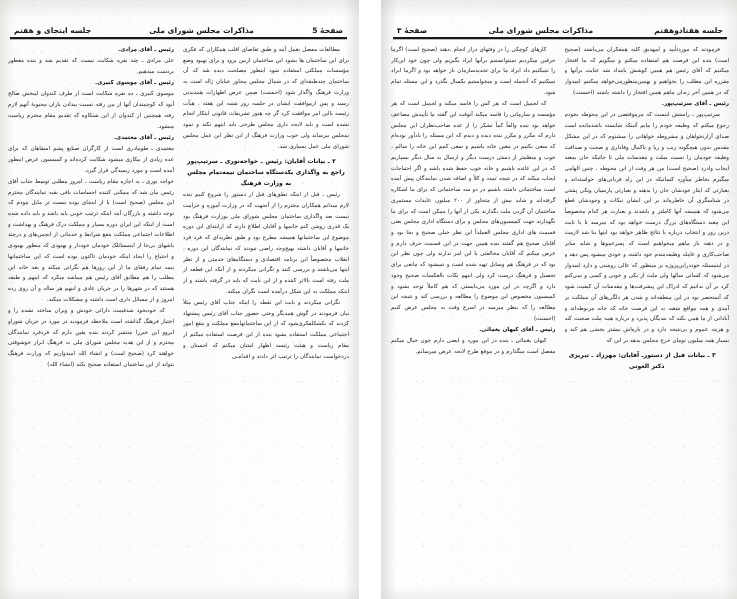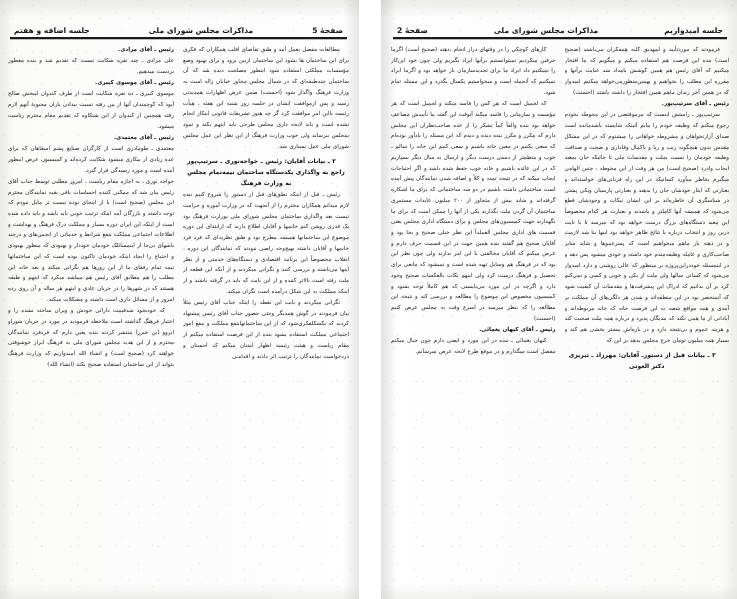--- a/index.html
+++ b/index.html
@@ -91,23 +91,23 @@
 </head>
 <body>
 
 <div class="scan-bg"></div>
 
 <div class="spread">
 
   <div class="page left">
 
     <div class="pg-header">
-      <span class="hdr-side">جلسه امیدواریم</span>
+      <span class="hdr-side">جلسه هفتادوهفتم</span>
       <span class="hdr-center">مذاکرات مجلس شورای ملی</span>
-      <span class="hdr-side">صفحهٔ 2</span>
+      <span class="hdr-side">صفحهٔ ۳</span>
     </div>
     <div class="rule"></div>
 
     <div class="cols">
 
       <div class="col">
         <p>فرمودند که موردتأیید و لمهدیق کلیه همفکران می‌باشند (صحیح است) بنده این فرصت هم استفاده میکنم و میگویم که ما افتخار میکنیم که آقای رئیس هم همین کوشش بامداد شد عنایت برآنها و مقرره این مطلب را بخواهیم و بهمین‌منظورمی‌خواهد میکنیم امیدوار که در همین آخر زندان ماهم همین افتخار را داشته باشند (احسنت)</p>
         <p class="noind">
           <span class="spk">رئیس ـ آقای سرتیپ‌پور.</span>
         </p>
@@ -133,21 +133,21 @@
     <div class="speckle"></div>
   </div>
 
   <div class="page gutter"></div>
 
   <div class="page right">
 
     <div class="pg-header">
       <span class="hdr-side">صفحهٔ 5</span>
       <span class="hdr-center">مذاکرات مجلس شورای ملی</span>
-      <span class="hdr-side">جلسه اضافه و هفتم</span>
+      <span class="hdr-side">جلسه اینجای و هفتم</span>
     </div>
     <div class="rule"></div>
 
     <div class="cols">
 
       <div class="col">
         <p>مطالعات مفصل بعمل آمد و طبق تقاضای اقلب همکاران که فکری برای این ساختمان ها بشود این ساختمان ازبین برود و برای بهبود وضع مؤسسات مملکتی استفاده شود اینطور مصلحت دیده شد که آن ساختمان چندطبقه‌ای که در شمال مجلس مجاور خیابان ژاله است به وزارت فرهنگ واگذار شود (احسنت) ضمن عرض اظهارات همدیدنی رسید و پس ازموافقت ایشان در جلسه روز شنبه این هفته ، هیأت رئیسه بااین امر موافقت کرد گر چه هنوز تشریفات قانونی اینکار انجام نشده است و باید لایحه داری مجلس طرحی باید اینهم بکند و نمود بمجلس بیرساند ولی خوب وزارت فرهنگ از این نظر این عمل مجلس شورای ملی عمل بسیاری شد.</p>
         <div class="gap-small"></div>
         <p class="center-head">۲ ـ بیانات آقایان: رئیس ـ خواجه‌نوری ـ سرتیپ‌پور راجع به واگذاری یکدستگاه ساختمان نیمه‌تمام مجلس به وزارت فرهنگ</p>
         <p>رئیس ـ قبل از اینکه نطق‌های قبل از دستور را شروع کنیم بنده لازم میدانم همکاران محترم را از آنجهت که در وزارت آموزه و حرامت نیست بعد واگذاری ساختمان مجلس شورای ملی بوزارت فرهنگ بود یک قدری روشن کنم خانمها و آقایان اطلاع دارند که ازابتدای این دوره موضوع این ساختمانها همیشه مطرح بود و طبق نظریه‌ای که فرد فرد خانمها و آقایان داشته بهیچ‌وجه راضی نبودند که نمایندگان این دوره ، انقلاب مخصوصاً این برنامه اقتصادی و دستگاه‌های خدمتی و از نظر اینها می‌باشند و بررسی کنند و نگرانی میکردند و از آنکه این قطعه از ملت رفته است بالاتر کننده و از این بابت که باید در گرفته باشند و از اینکه مملکت به این شکل درآمده است نگران میکند.</p>

